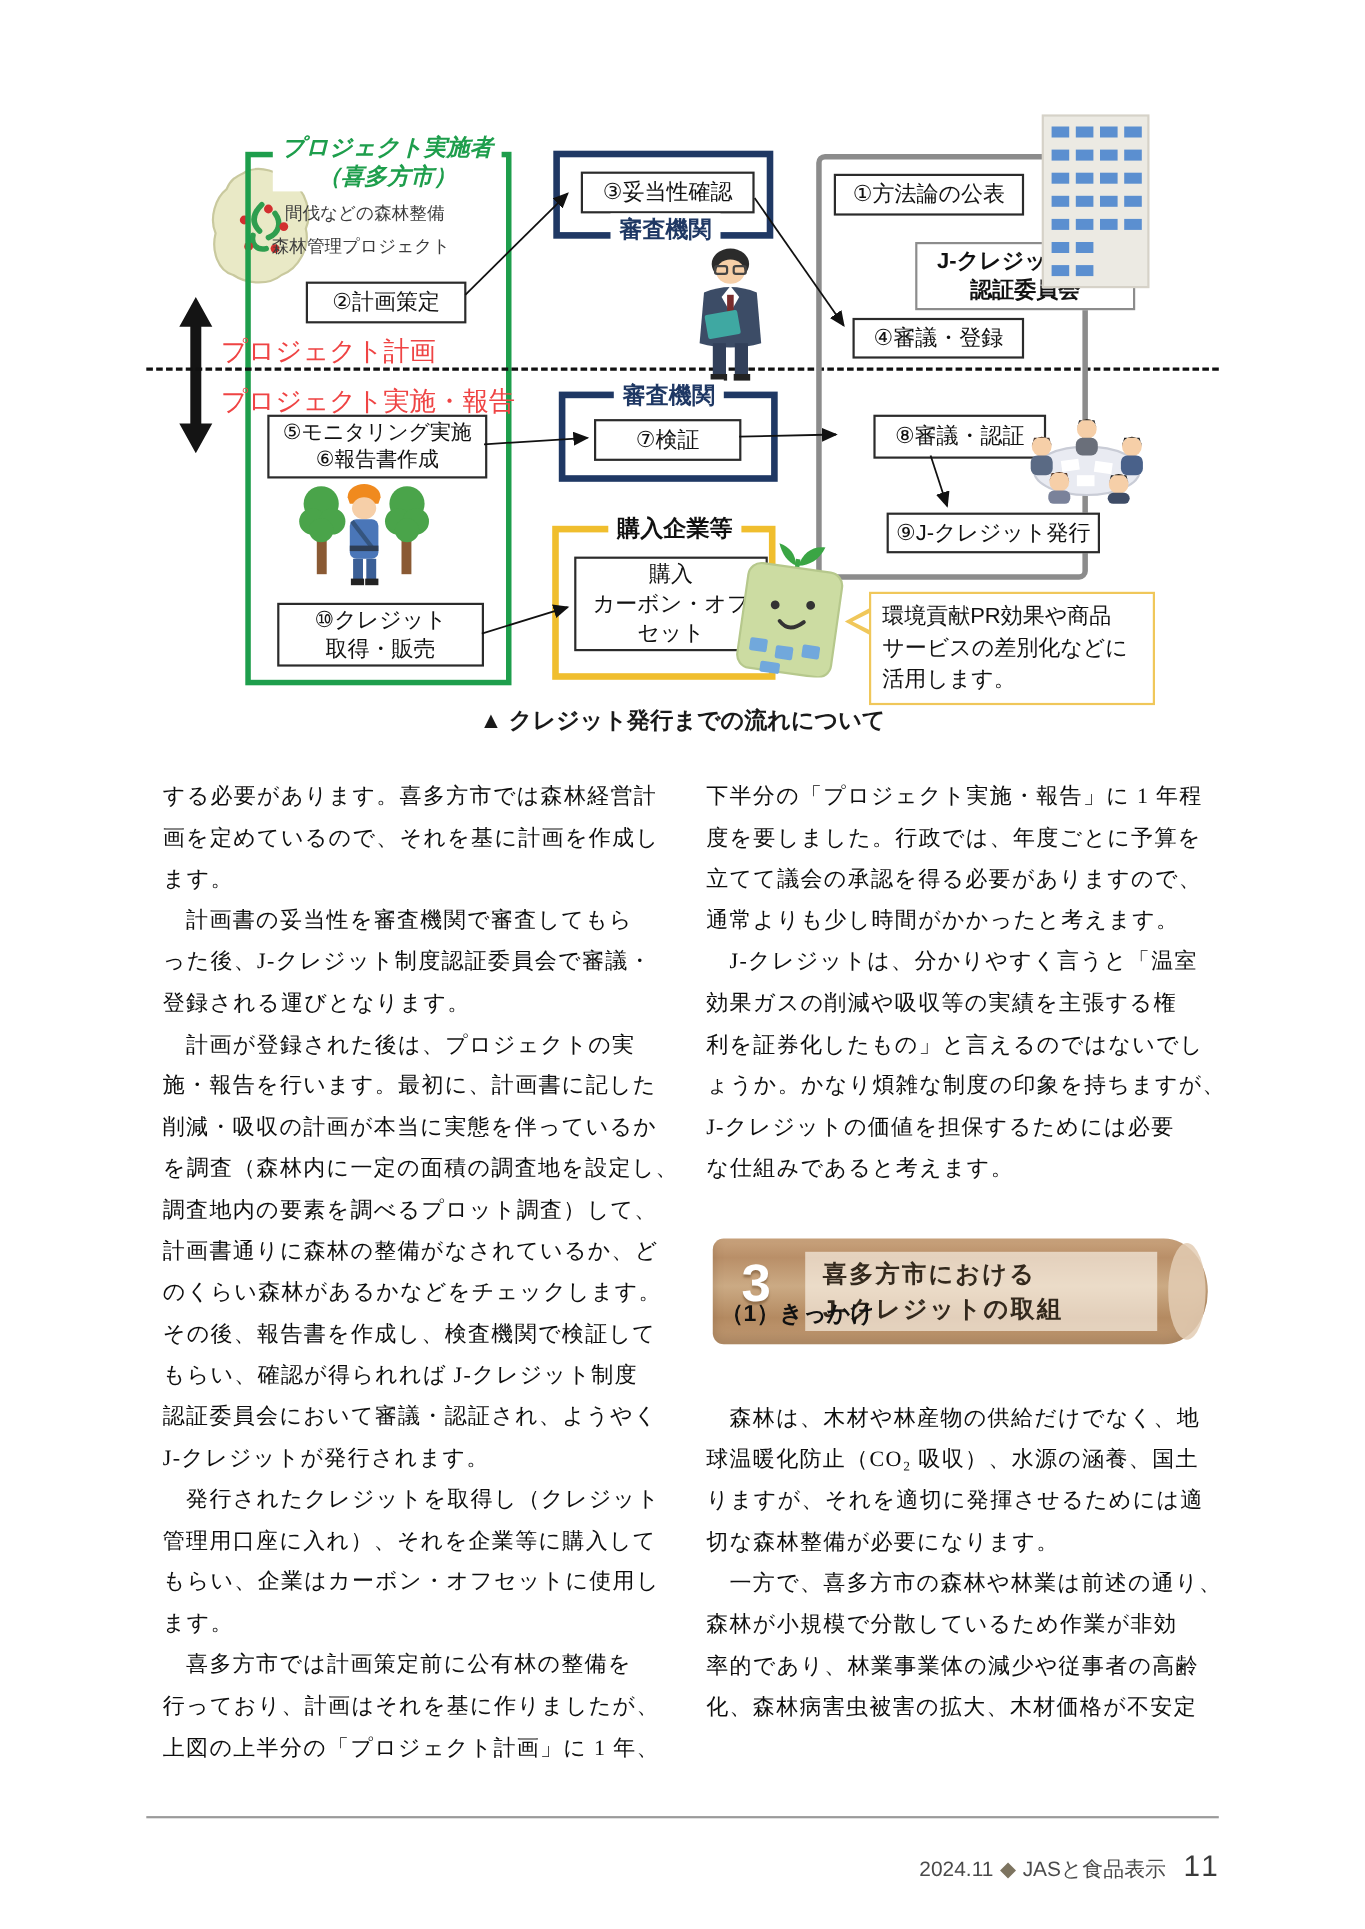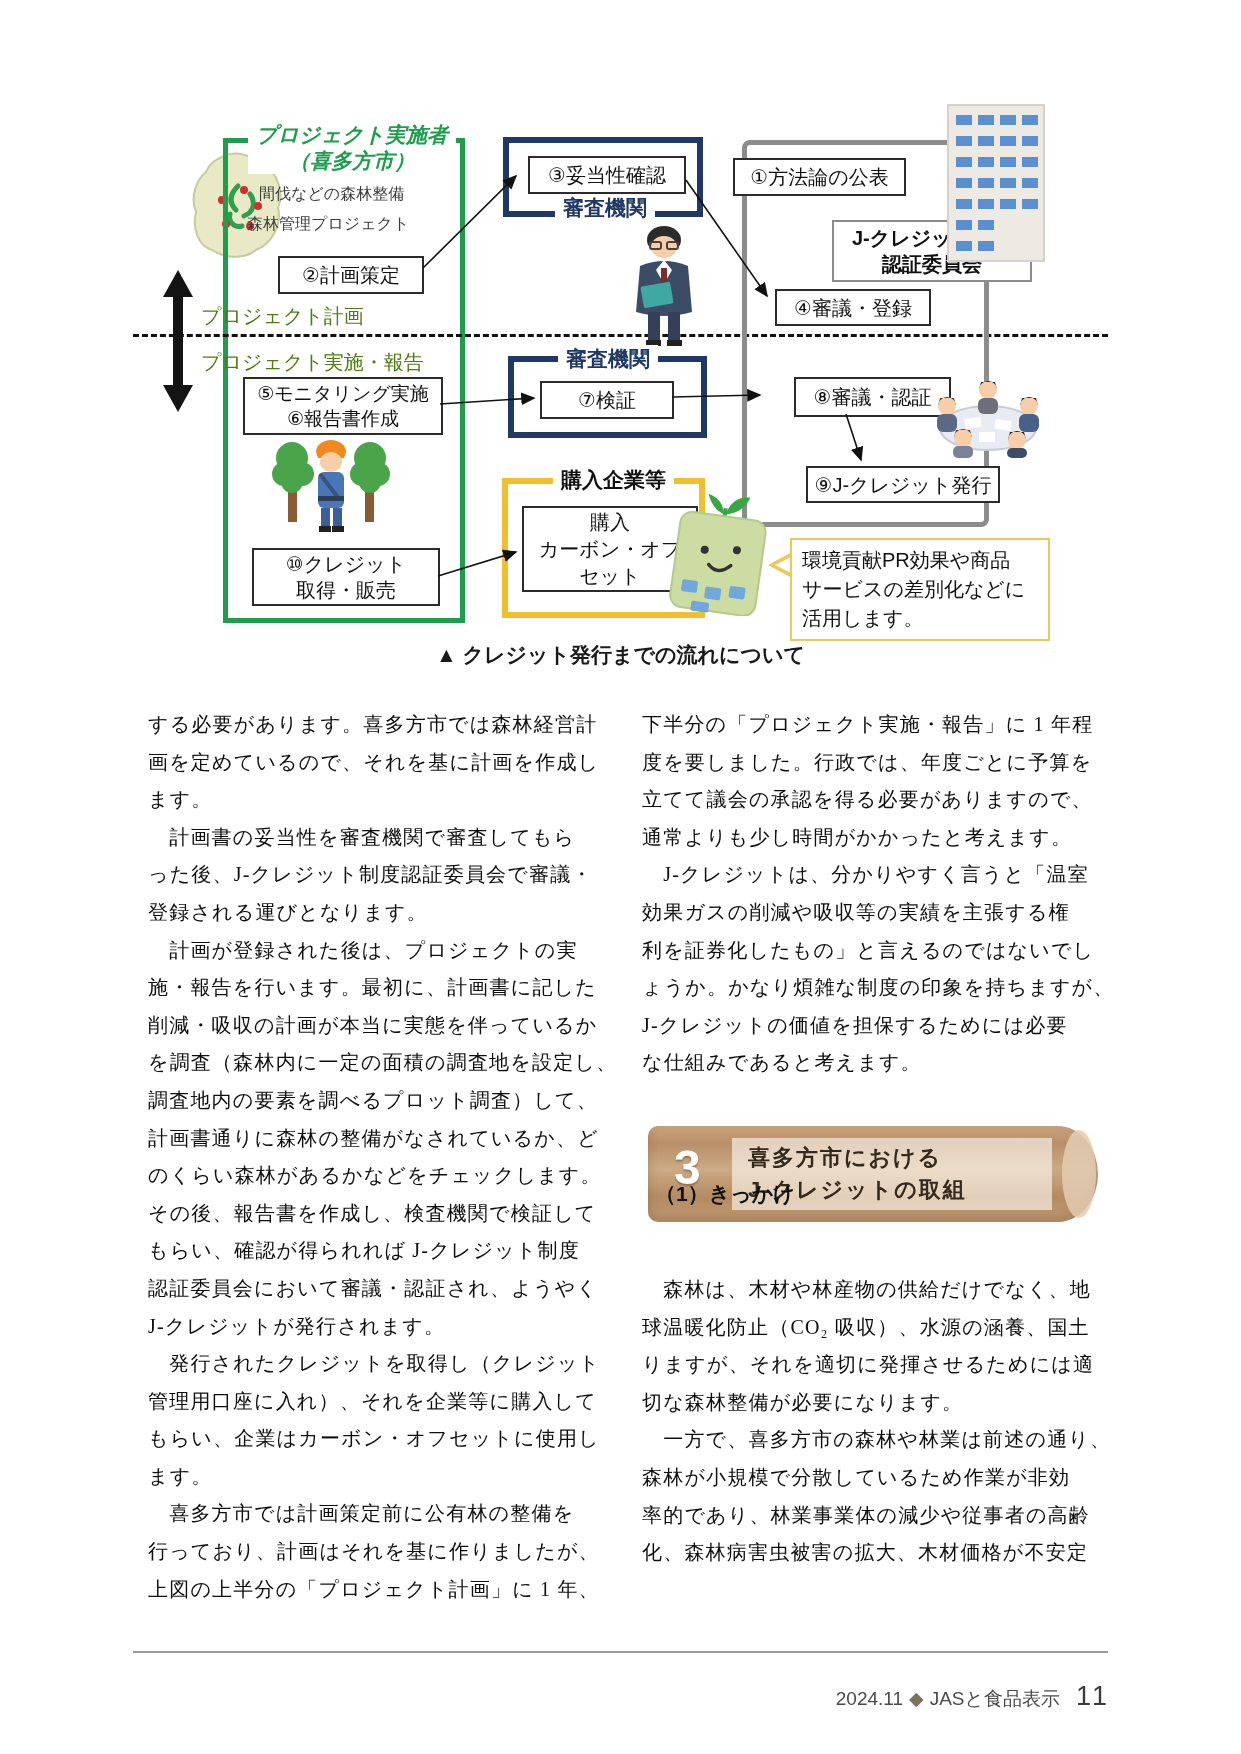--- a/index.html
+++ b/index.html
@@ -12,21 +12,21 @@
   .navy-frame{border:6px solid #1f3864;}
   .yellow-frame{border:6px solid #f0be2e;}
   .gray-frame{border:5px solid #8c8c8c;border-radius:8px;}
   .frame-label{position:absolute;background:#fff;padding:0 8px;font-weight:bold;white-space:nowrap;
                text-align:center;}
   .wbox{position:absolute;background:#fff;border:2px solid #2b2b2b;display:flex;flex-direction:column;
         align-items:center;justify-content:center;text-align:center;font-size:20px;line-height:26px;color:#111;}
   .gtitle{position:absolute;background:#fff;text-align:center;font-weight:bold;color:#1e9e4c;
           font-size:21px;line-height:26px;padding:0 6px;}
   .dash-line{position:absolute;border-top:3px dashed #111;}
-  .phase-label{position:absolute;font-size:20px;color:#4d7c0f;white-space:nowrap;}
+  .phase-label{position:absolute;font-size:24px;color:#ef4444;white-space:nowrap;}
   .subtitle{position:absolute;font-size:16px;color:#3c3c3c;white-space:nowrap;}
   .committee-box{position:absolute;background:#fff;border:2px solid #8c8c8c;display:flex;flex-direction:column;
                  align-items:center;justify-content:center;font-weight:bold;font-size:20px;line-height:26px;}
   .bubble{position:absolute;background:#fff;border:2px solid #f0c75a;padding:6px 10px;font-size:20px;line-height:29px;}
   .bubble-tail-o{position:absolute;width:0;height:0;border-top:13px solid transparent;
                  border-bottom:13px solid transparent;border-right:24px solid #f0c75a;}
   .bubble-tail-i{position:absolute;width:0;height:0;border-top:10px solid transparent;
                  border-bottom:10px solid transparent;border-right:20px solid #ffffff;}
   .caption{position:absolute;left:133px;top:641px;width:975px;text-align:center;font-weight:bold;
            font-size:21px;color:#1a1a1a;}
@@ -160,21 +160,21 @@
 
   <div class="frame yellow-frame" style="left:502px;top:478px;width:191px;height:128px;"></div>
   <div class="frame-label" style="left:553px;top:466px;color:#111;font-size:21px;">購入企業等</div>
   <div class="wbox" style="left:522px;top:506px;width:172px;height:82px;line-height:27px;">
     <div>購入</div>
     <div>カーボン・オフ</div>
     <div>セット</div>
   </div>
 
   <div class="frame gray-frame" style="left:742px;top:140px;width:237px;height:377px;"></div>
-  <div class="wbox" style="left:733px;top:158px;width:169px;height:34px;">
+  <div class="wbox" style="left:758px;top:158px;width:169px;height:34px;">
     <div>①方法論の公表</div>
   </div>
   <div class="committee-box" style="left:832px;top:220px;width:196px;height:58px;">
     <div>J-クレジット制度</div>
     <div>認証委員会</div>
   </div>
   <div class="wbox" style="left:775px;top:289px;width:152px;height:33px;">
     <div>④審議・登録</div>
   </div>
   <div class="wbox" style="left:794px;top:377px;width:153px;height:36px;">

